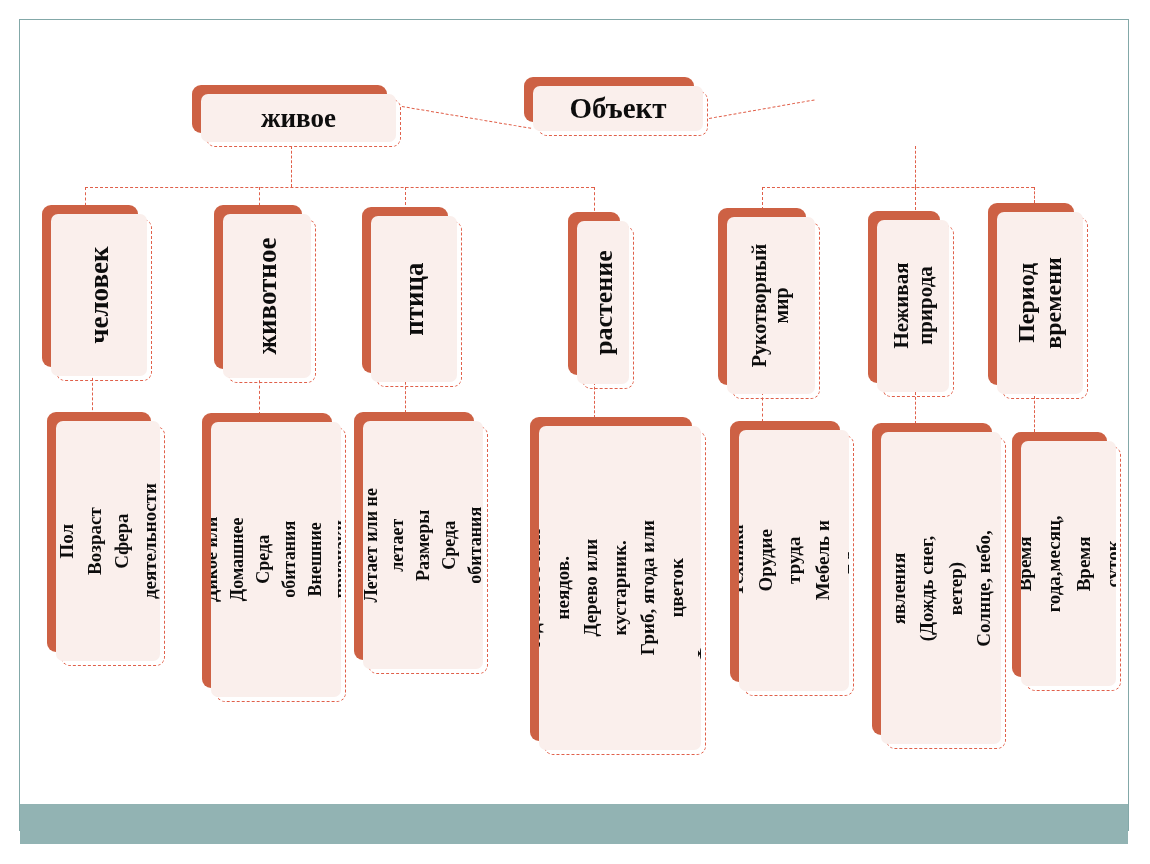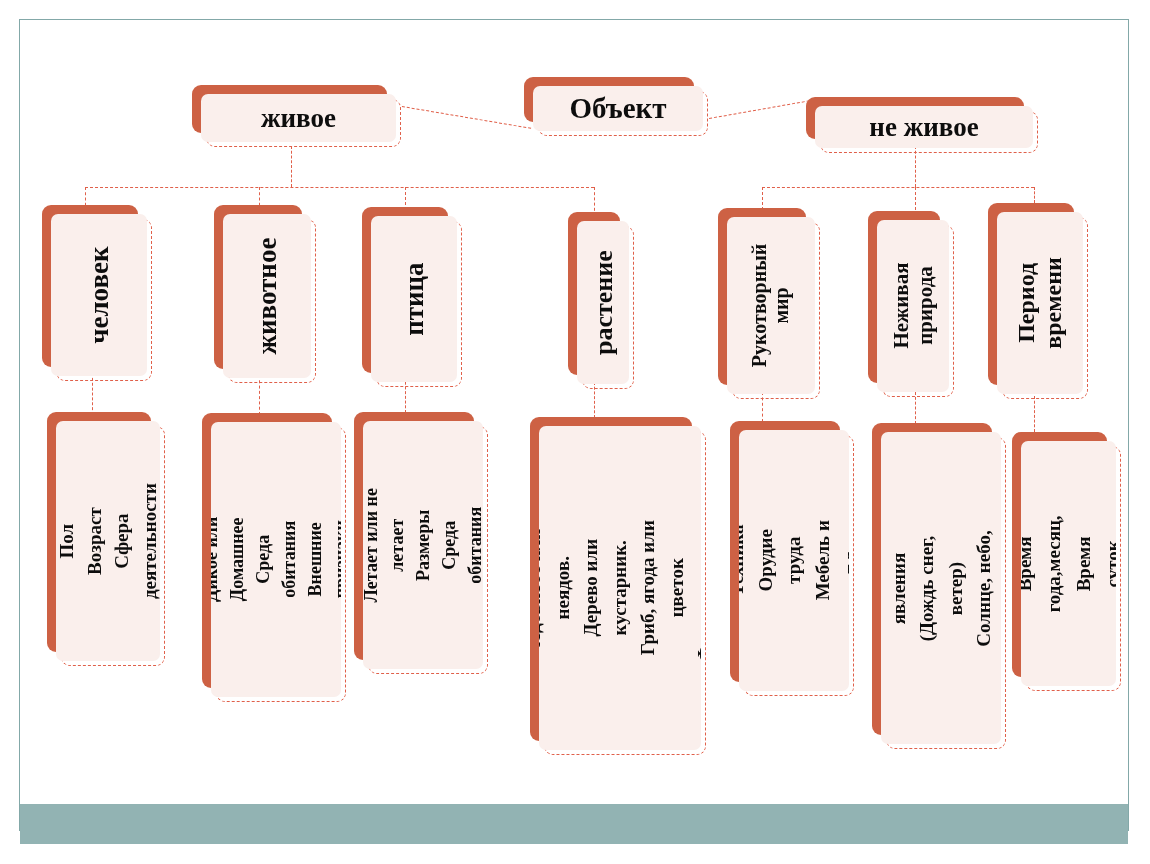--- a/index.html
+++ b/index.html
@@ -121,27 +121,20 @@
     </div>
 
     <div class="node" style="left:512px;top:77px;width:170px;height:45px;font-family:Liberation Serif, serif;">
       <div class="shadow"></div>
       <div class="dashed"></div>
       <div class="face">
         <span class="label" style="font-size:29px;">Объект</span>
       </div>
     </div>
 
-    <div class="node" style="left:794px;top:97px;width:218px;height:42px;">
-      <div class="shadow"></div>
-      <div class="dashed"></div>
-      <div class="face">
-        <span class="label" style="font-size:27px;">не живое</span>
-      </div>
-    </div>
 
     <div class="node vert" style="left:30px;top:205px;width:96px;height:162px;">
       <div class="shadow"></div>
       <div class="dashed"></div>
       <div class="face">
         <span class="label" style="font-size:27px;">человек</span>
       </div>
     </div>
 
     <div class="node vert" style="left:202px;top:205px;width:88px;height:164px;">

